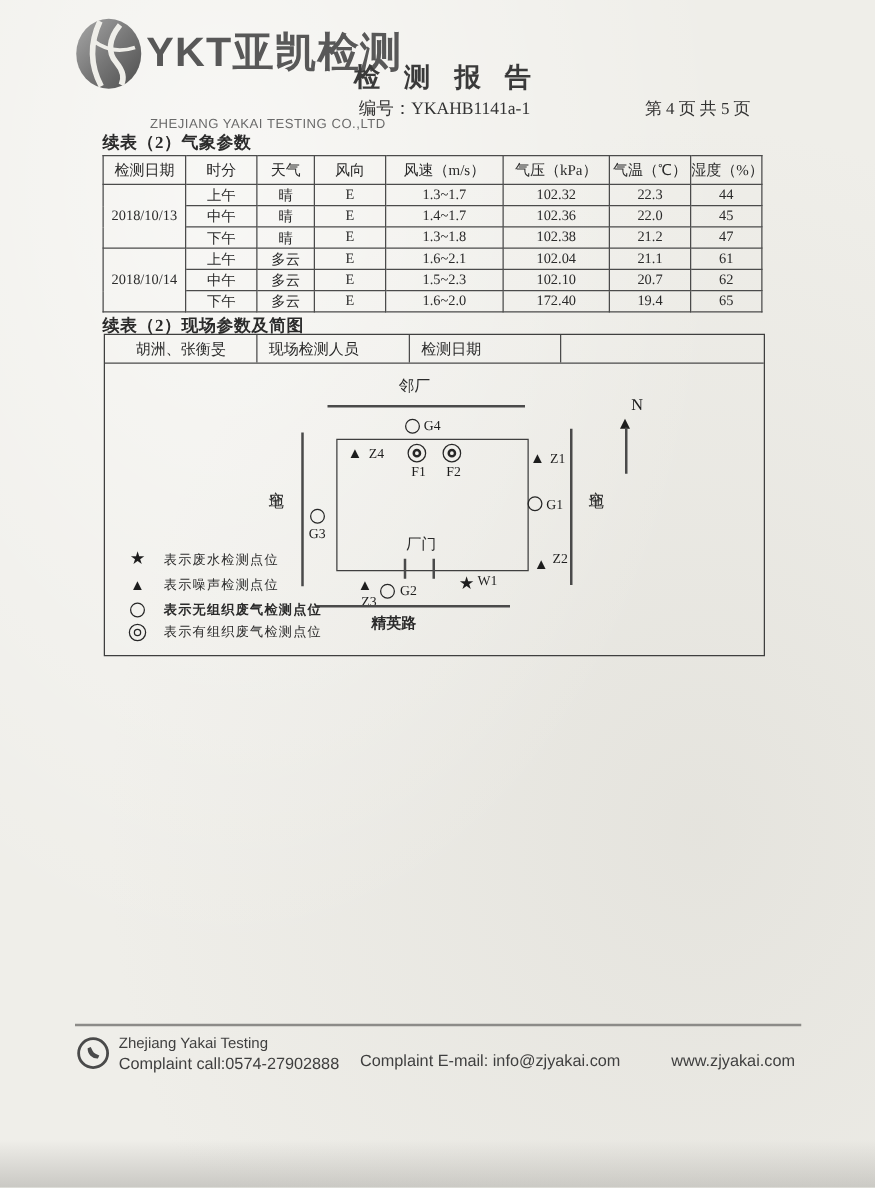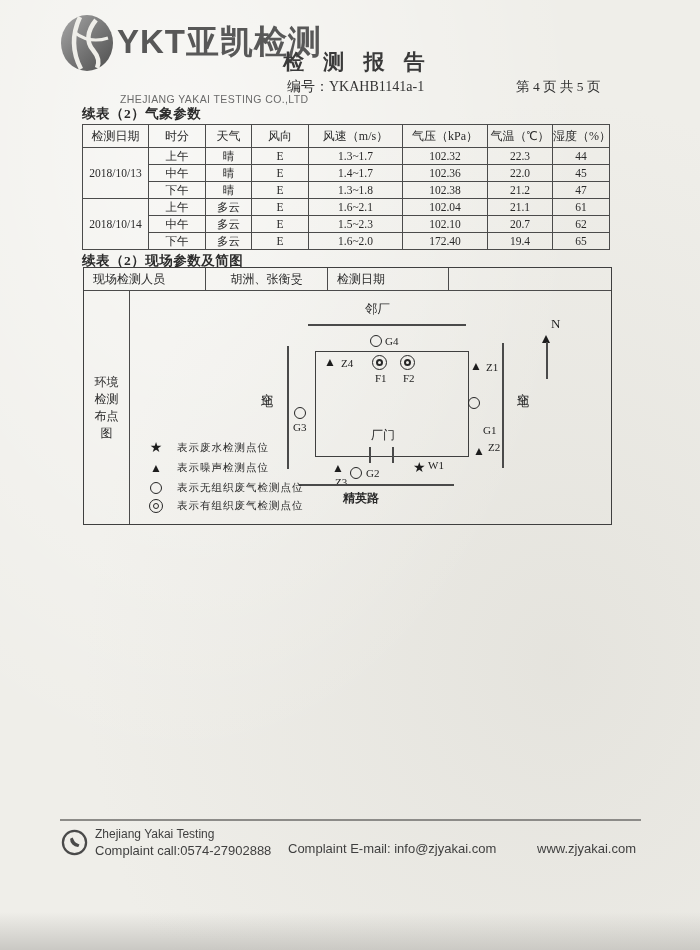--- a/index.html
+++ b/index.html
@@ -169,28 +169,25 @@
         <td>19.4</td>
         <td>65</td>
       </tr>
     </tbody>
   </table>
 
   <div class="abs sec-title" style="left:82px;top:252px;">续表（2）现场参数及简图</div>
 
   <div class="site-table abs" style="left:83px;top:267px;">
     <div class="site-header">
+      <div class="cell bdr" style="width:122px;justify-content:center;">胡洲、张衡旻</div>
       <div class="cell bdr" style="width:122px;padding-left:9px;">现场检测人员</div>
-      <div class="cell bdr" style="width:122px;justify-content:center;">胡洲、张衡旻</div>
       <div class="cell bdr" style="width:121px;padding-left:9px;">检测日期</div>
     </div>
     <div class="site-body">
-      <div class="site-left">
-        <div class="side-label">环境检测布点图</div>
-      </div>
       <div class="diagram">
 
         <div class="abs dlabel" style="left:205px;top:10px;width:85px;">邻厂</div>
         <div class="abs hline" style="left:178px;top:33px;width:158px;"></div>
 
         <div class="abs mlabel" style="left:421px;top:26px;font-size:13px;">N</div>
         <div class="abs arrowhead-up" style="left:412px;top:44px;"></div>
         <div class="abs vline" style="left:416px;top:51px;height:37px;"></div>
 
         <div class="abs vline" style="left:157px;top:55px;height:123px;"></div>
@@ -212,21 +209,21 @@
         <div class="abs mlabel" style="left:245px;top:82px;">F1</div>
         <div class="abs dcircle" style="left:270px;top:64px;">
             <div class="dcircle-in"></div>
           </div>
         <div class="abs mlabel" style="left:273px;top:82px;">F2</div>
 
         <div class="abs tri" style="left:340px;top:69px;">▲</div>
         <div class="abs mlabel" style="left:356px;top:71px;">Z1</div>
 
         <div class="abs circle" style="left:338px;top:106px;"></div>
-        <div class="abs mlabel" style="left:353px;top:108px;margin-top:26px;">G1</div>
+        <div class="abs mlabel" style="left:353px;top:108px;">G1</div>
 
         <div class="abs tri" style="left:343px;top:154px;">▲</div>
         <div class="abs mlabel" style="left:358px;top:151px;">Z2</div>
 
         <div class="abs circle" style="left:164px;top:116px;"></div>
         <div class="abs mlabel" style="left:163px;top:131px;">G3</div>
 
         <div class="abs dlabel" style="left:228px;top:136px;width:50px;font-size:12px;">厂门</div>
         <div class="abs vline" style="left:239px;top:156px;height:16px;"></div>
         <div class="abs vline" style="left:262px;top:156px;height:16px;"></div>
@@ -245,21 +242,21 @@
 
         <div class="abs" style="left:16px;top:150px;">
           <div class="legend-row">
             <span class="legend-sym star" style="font-size:14px;">★</span>
             <span class="legend-label">表示废水检测点位</span>
           </div>
           <div class="legend-row">
             <span class="legend-sym tri">▲</span>
             <span class="legend-label">表示噪声检测点位</span>
           </div>
-          <div class="legend-row" style="margin-bottom:4px;">
+          <div class="legend-row" style="margin-bottom:4px;font-weight:bold;">
             <span class="legend-sym">
                 <span class="circle" style="display:inline-block;"></span>
               </span>
             <span class="legend-label">表示无组织废气检测点位</span>
           </div>
           <div class="legend-row">
             <span class="legend-sym">
                 <span class="dcircle" style="display:flex;width:14px;height:14px;">
                   <span class="dcircle-in" style="width:6px;height:6px;border-width:1.5px;"></span>
                 </span>

